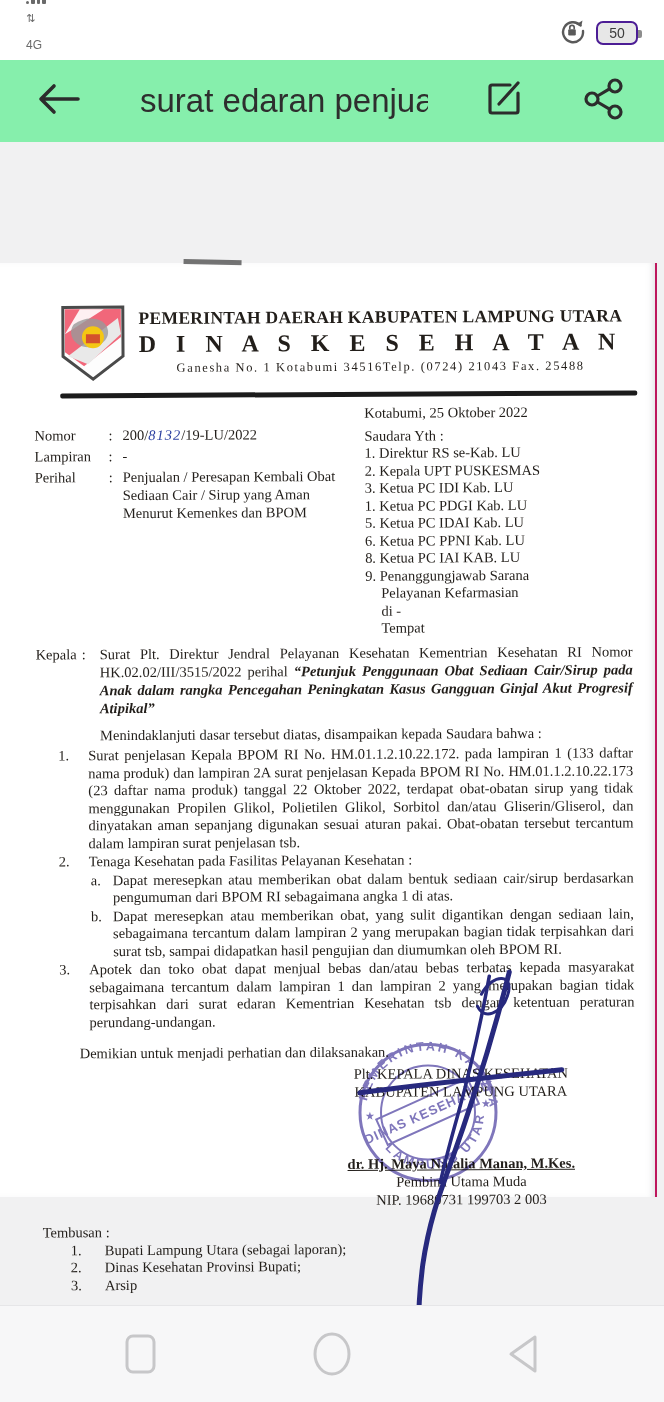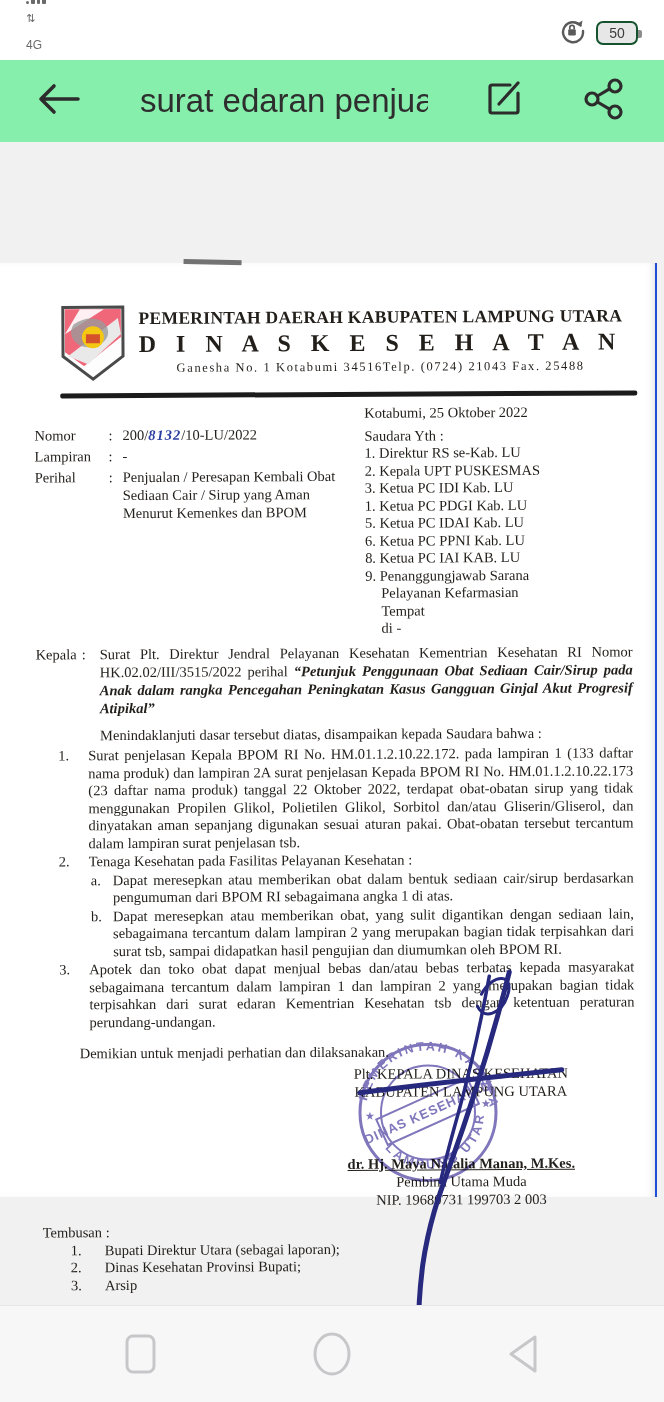--- a/index.html
+++ b/index.html
@@ -14,53 +14,53 @@
   .sb-left{display:flex;align-items:flex-start;gap:7px;flex-direction:column;}
   .sb-time{font-size:27px;color:#585858;letter-spacing:.5px;}
   .bars{display:flex;align-items:flex-end;gap:2px;height:18px;padding-bottom:2px;}
   .bars i{display:block;width:3.5px;background:#6a6a6a;border-radius:1px;}
   .bars .dot{width:3px;height:3px;border-radius:50%;}
   .updown{font-size:11px;color:#6a6a6a;line-height:10px;padding-bottom:8px;}
   .net-label{font-size:12px;color:#6a6a6a;padding-bottom:9px;}
   .speed{display:flex;flex-direction:column;line-height:11px;font-size:12px;color:#6a6a6a;padding-bottom:1px;}
   .speed b{font-weight:normal;font-size:13px;}
   .sb-right{display:flex;align-items:center;gap:10px;}
-  .battery{position:relative;width:42px;height:24px;border:2px solid #14532d;border-radius:7px;
+  .battery{position:relative;width:42px;height:24px;border:2px solid #4c1d95;border-radius:7px;
     display:flex;align-items:center;justify-content:center;background:#e7e7e7;}
   .battery span{font-size:14px;color:#3c3c3c;}
   .battery::after{content:"";position:absolute;right:-6px;top:7px;width:4px;height:8px;background:#8d8d8d;border-radius:0 2px 2px 0;}
   
   .app-bar{position:absolute;top:60px;left:0;width:664px;height:82px;background:#86efac;
     display:flex;align-items:center;padding:0 36px;gap:16px;}
   .back-btn{width:60px;flex:0 0 60px;cursor:pointer;}
   .app-title{flex:1;font-size:33px;color:#2e2e2e;margin-left:28px;white-space:nowrap;overflow:hidden;}
   .icon-btn{flex:0 0 auto;margin-left:38px;cursor:pointer;}
   
   .doc-area{position:absolute;top:142px;left:0;width:664px;height:1163px;background:#f1f1f2;}
   .page{position:absolute;top:121px;left:0;width:657px;height:934px;background:#fff;
-    border-right:2px solid #1d4ed8; box-shadow:inset -6px 0 8px -6px rgba(120,130,140,.35);}
+    border-right:2px solid #be185d; box-shadow:inset -6px 0 8px -6px rgba(120,130,140,.35);}
   .letter{position:absolute;inset:0;transform:rotate(-0.3deg);
     font-family:"Liberation Serif","DejaVu Serif",serif;color:#221e1a;}
   .scan-smudge{position:absolute;left:186px;top:-4px;width:58px;height:5px;background:#474747;
     opacity:.75;filter:blur(.6px);transform:rotate(1.5deg);}
   
   .letterhead{display:flex;align-items:flex-start;padding:40px 18px 0 62px;}
   .lh-text{flex:1;text-align:center;padding-top:4px;}
   .lh-line1{font-size:17.5px;font-weight:bold;letter-spacing:.3px;}
   .lh-line2{font-size:24px;font-weight:bold;letter-spacing:7px;margin-top:2px;}
   .lh-line3{font-size:12.5px;letter-spacing:1.6px;margin-top:3px;}
   .lh-rule{height:5px;background:#1b1b1b;margin:7px 16px 0 62px;border-radius:2px;}
   
   .cols{display:flex;padding:8px 20px 0 36px;}
   .col-left{width:330px;padding-top:20px;}
   .meta-row{display:flex;font-size:14.5px;line-height:18px;margin-bottom:3px;}
   .meta-label{width:74px;}
   .meta-colon{width:14px;}
   .meta-value{flex:1;}
-  .hand-blue{color:#2b3fa0;font-weight:bold;font-style:italic;letter-spacing:1px;}
+  .hand-blue{color:#2b3fa0;font-weight:normal;font-style:italic;letter-spacing:1px;}
   .col-right{flex:1;font-size:14.5px;line-height:17.5px;}
   .date-line{margin-bottom:5px;}
   .kepada-item{padding-left:16px;text-indent:-16px;}
   .kepada-close{padding-left:16px;}
   
   .dasar{display:flex;padding:6px 22px 0 36px;font-size:14.5px;line-height:18px;}
   .dasar-label-n{font-weight:normal;width:46px;}
   .dasar-colon{width:18px;}
   .dasar-text{flex:1;text-align:justify;}
   .dasar-quote{font-weight:bold;font-style:italic;}
@@ -173,21 +173,21 @@
           <div class="lh-line3">Ganesha No. 1 Kotabumi 34516Telp. (0724) 21043 Fax. 25488</div>
         </div>
       </div>
       <div class="lh-rule"></div>
 
       <div class="cols">
         <div class="col-left">
           <div class="meta-row">
             <span class="meta-label">Nomor</span>
             <span class="meta-colon">:</span>
-            <span class="meta-value"><span>200/</span><span class="hand-blue">8132</span><span>/10-LU/2022</span></span>
+            <span class="meta-value"><span>200/</span><span class="hand-blue">8132</span><span>/19-LU/2022</span></span>
           </div>
           <div class="meta-row">
             <span class="meta-label">Lampiran</span>
             <span class="meta-colon">:</span>
             <span class="meta-value">-</span>
           </div>
           <div class="meta-row">
             <span class="meta-label">Perihal</span>
             <span class="meta-colon">:</span>
             <span class="meta-value" style="width:230px;flex:0 0 230px;">Penjualan / Peresapan Kembali Obat Sediaan Cair / Sirup yang Aman Menurut Kemenkes dan BPOM</span>
@@ -197,22 +197,22 @@
           <div class="date-line">Kotabumi, 25 Oktober 2022</div>
           <div>Saudara Yth :</div>
           <div class="kepada-item">1. Direktur RS se-Kab. LU</div>
           <div class="kepada-item">2. Kepala UPT PUSKESMAS</div>
           <div class="kepada-item">3. Ketua PC IDI Kab. LU</div>
           <div class="kepada-item">1. Ketua PC PDGI Kab. LU</div>
           <div class="kepada-item">5. Ketua PC IDAI Kab. LU</div>
           <div class="kepada-item">6. Ketua PC PPNI Kab. LU</div>
           <div class="kepada-item">8. Ketua PC IAI KAB. LU</div>
           <div class="kepada-item" style="width:200px">9. Penanggungjawab Sarana Pelayanan Kefarmasian</div>
+          <div class="kepada-close">di -</div>
           <div class="kepada-close">Tempat</div>
-          <div class="kepada-close">di -</div>
         </div>
       </div>
 
       <div class="dasar">
         <span class="dasar-label-n">Kepala</span>
         <span class="dasar-colon">:</span>
         <span class="dasar-text"><span>Surat Plt. Direktur Jendral Pelayanan Kesehatan Kementrian Kesehatan RI Nomor HK.02.02/III/3515/2022 perihal </span><span class="dasar-quote">“Petunjuk Penggunaan Obat Sediaan Cair/Sirup pada Anak dalam rangka Pencegahan Peningkatan Kasus Gangguan Ginjal Akut Progresif Atipikal”</span></span>
       </div>
 
       <div class="intro">Menindaklanjuti dasar tersebut diatas, disampaikan kepada Saudara bahwa :</div>
@@ -283,21 +283,21 @@
           <path d="M 158 12 C 150 55, 140 100, 126 150 C 118 178, 112 200, 108 218" stroke="#27297e" stroke-width="3.5" stroke-linecap="round"></path>
           <path d="M 150 30 C 162 8, 184 10, 176 32 C 170 50, 152 56, 146 42" stroke="#27297e" stroke-width="3" stroke-linecap="round"></path>
           <path d="M 28 128 C 90 120, 170 112, 230 106" stroke="#27297e" stroke-width="5" stroke-linecap="round"></path>
         </svg>
       </div>
 
       <div class="tembusan">
         <div>Tembusan :</div>
         <div class="t-item">
           <span class="t-num">1.</span>
-          <span>Bupati Direktur Utara (sebagai laporan);</span>
+          <span>Bupati Lampung Utara (sebagai laporan);</span>
         </div>
         <div class="t-item">
           <span class="t-num">2.</span>
           <span>Dinas Kesehatan Provinsi Bupati;</span>
         </div>
         <div class="t-item">
           <span class="t-num">3.</span>
           <span>Arsip</span>
         </div>
       </div>

